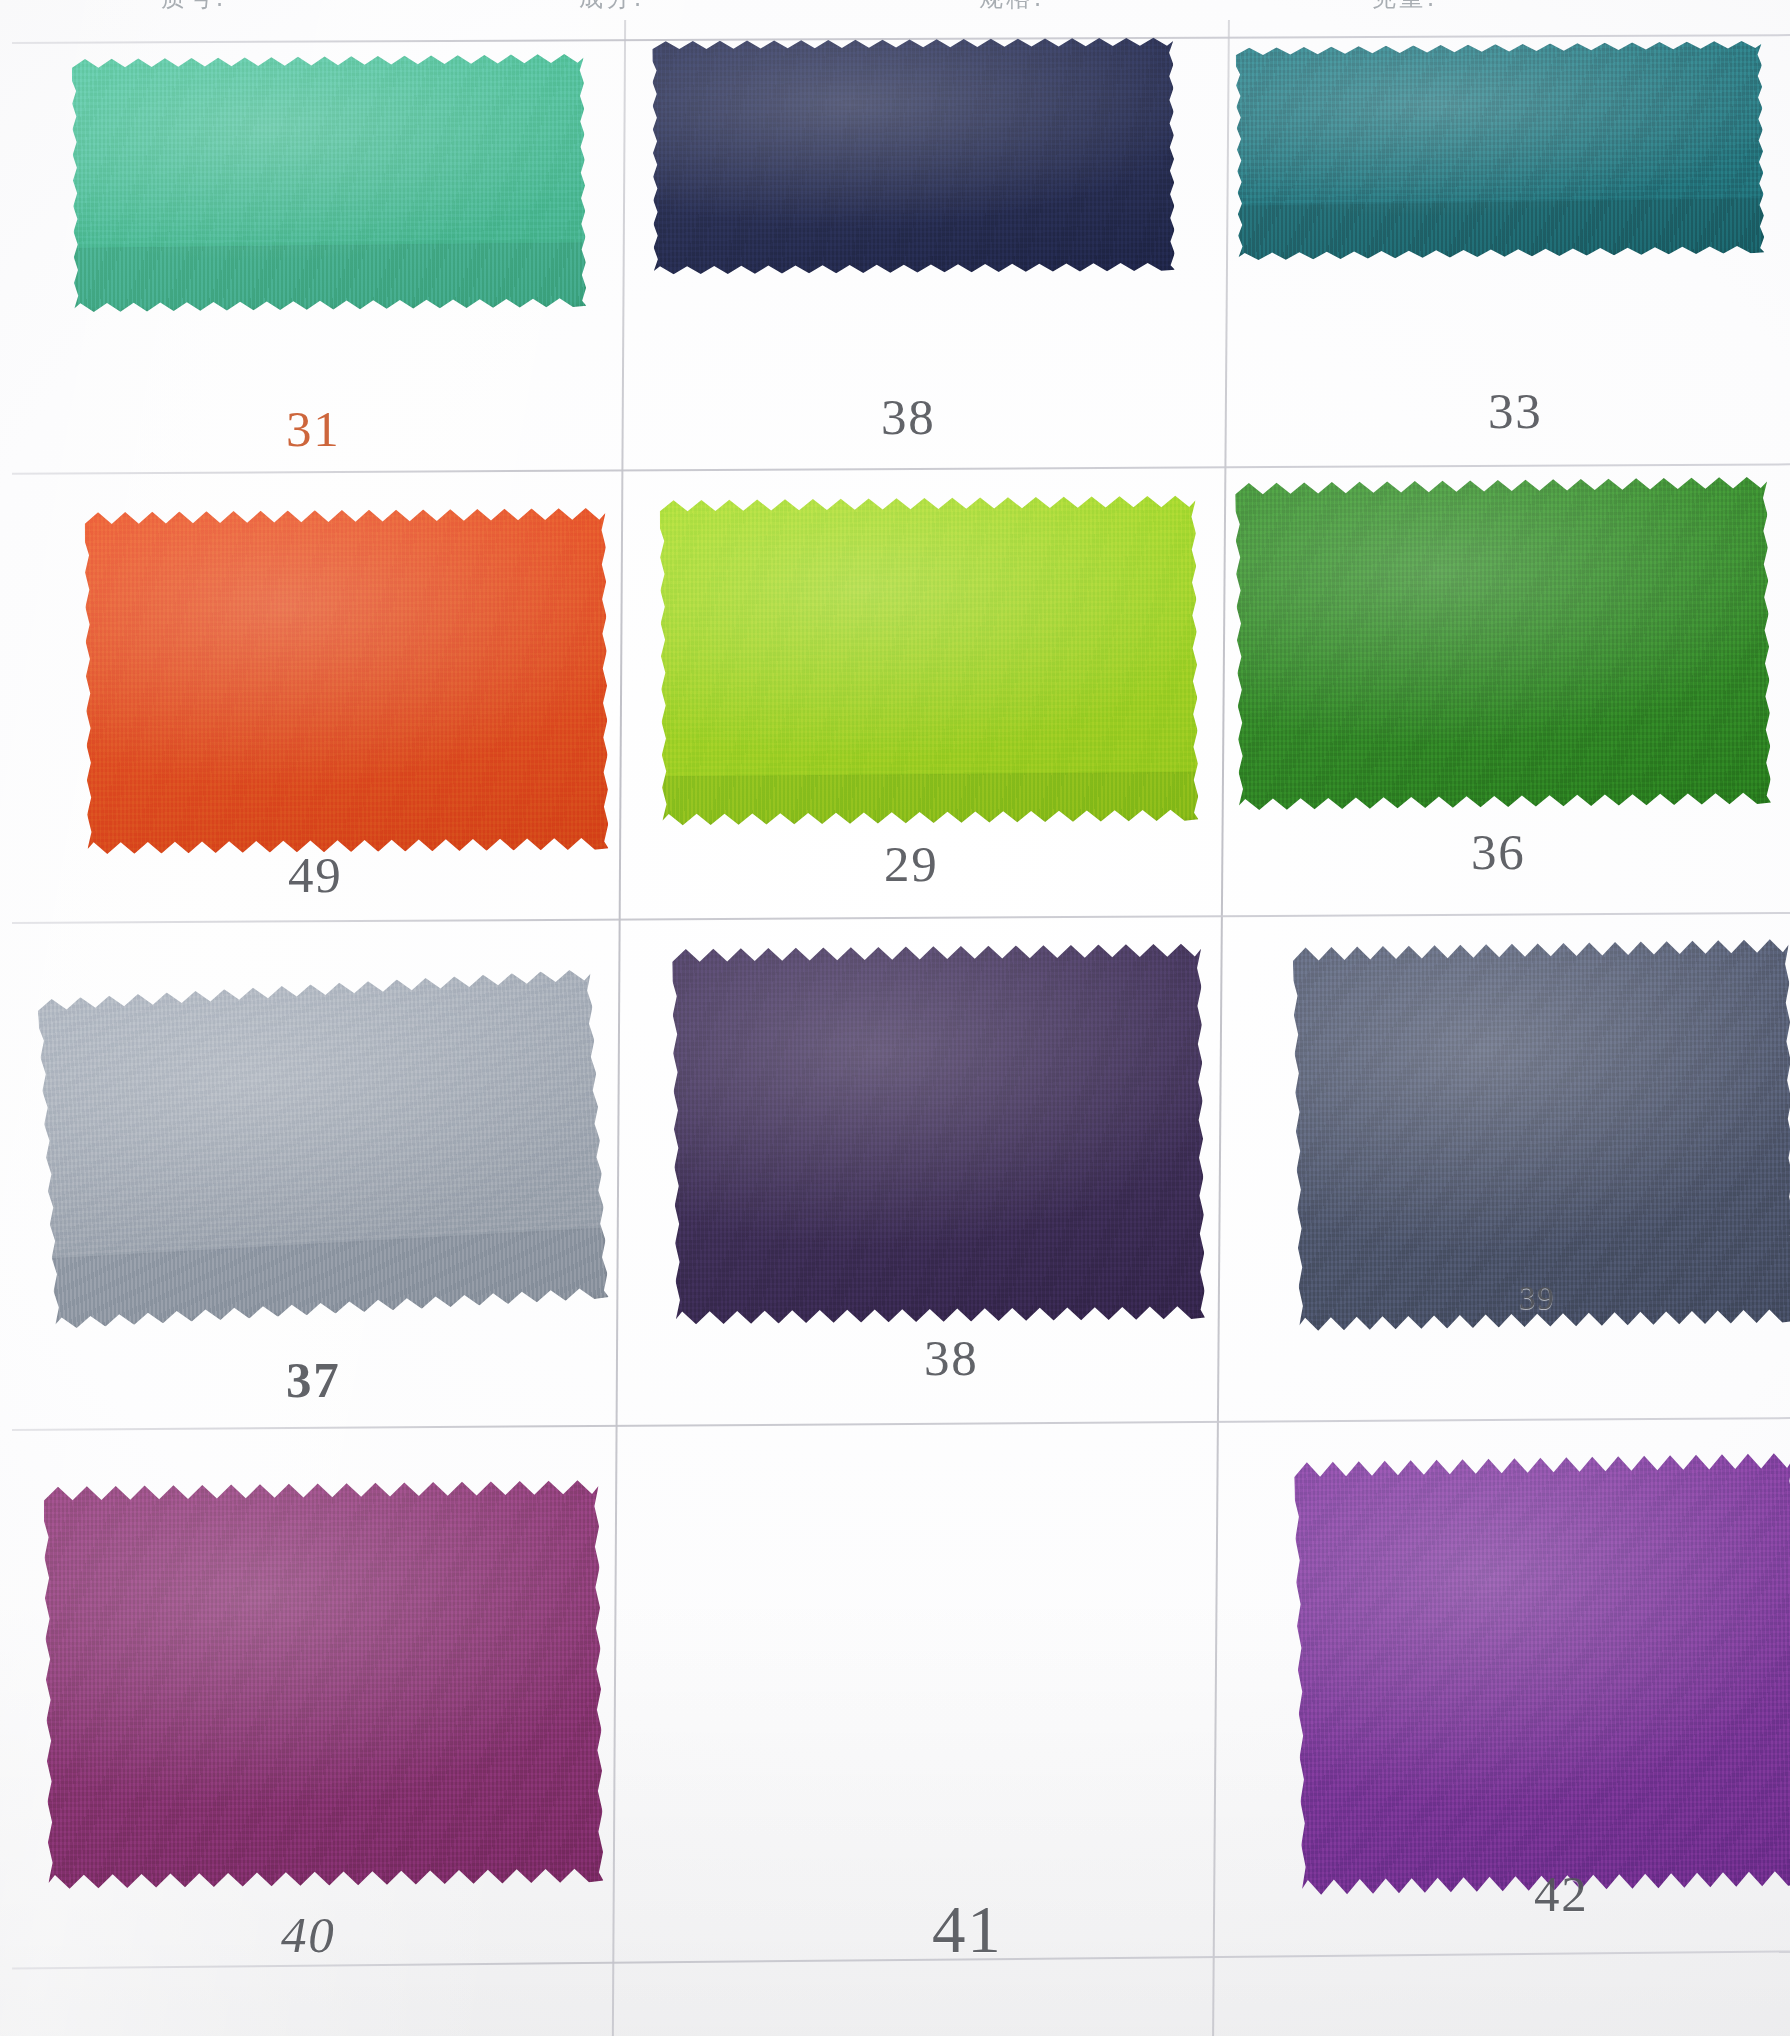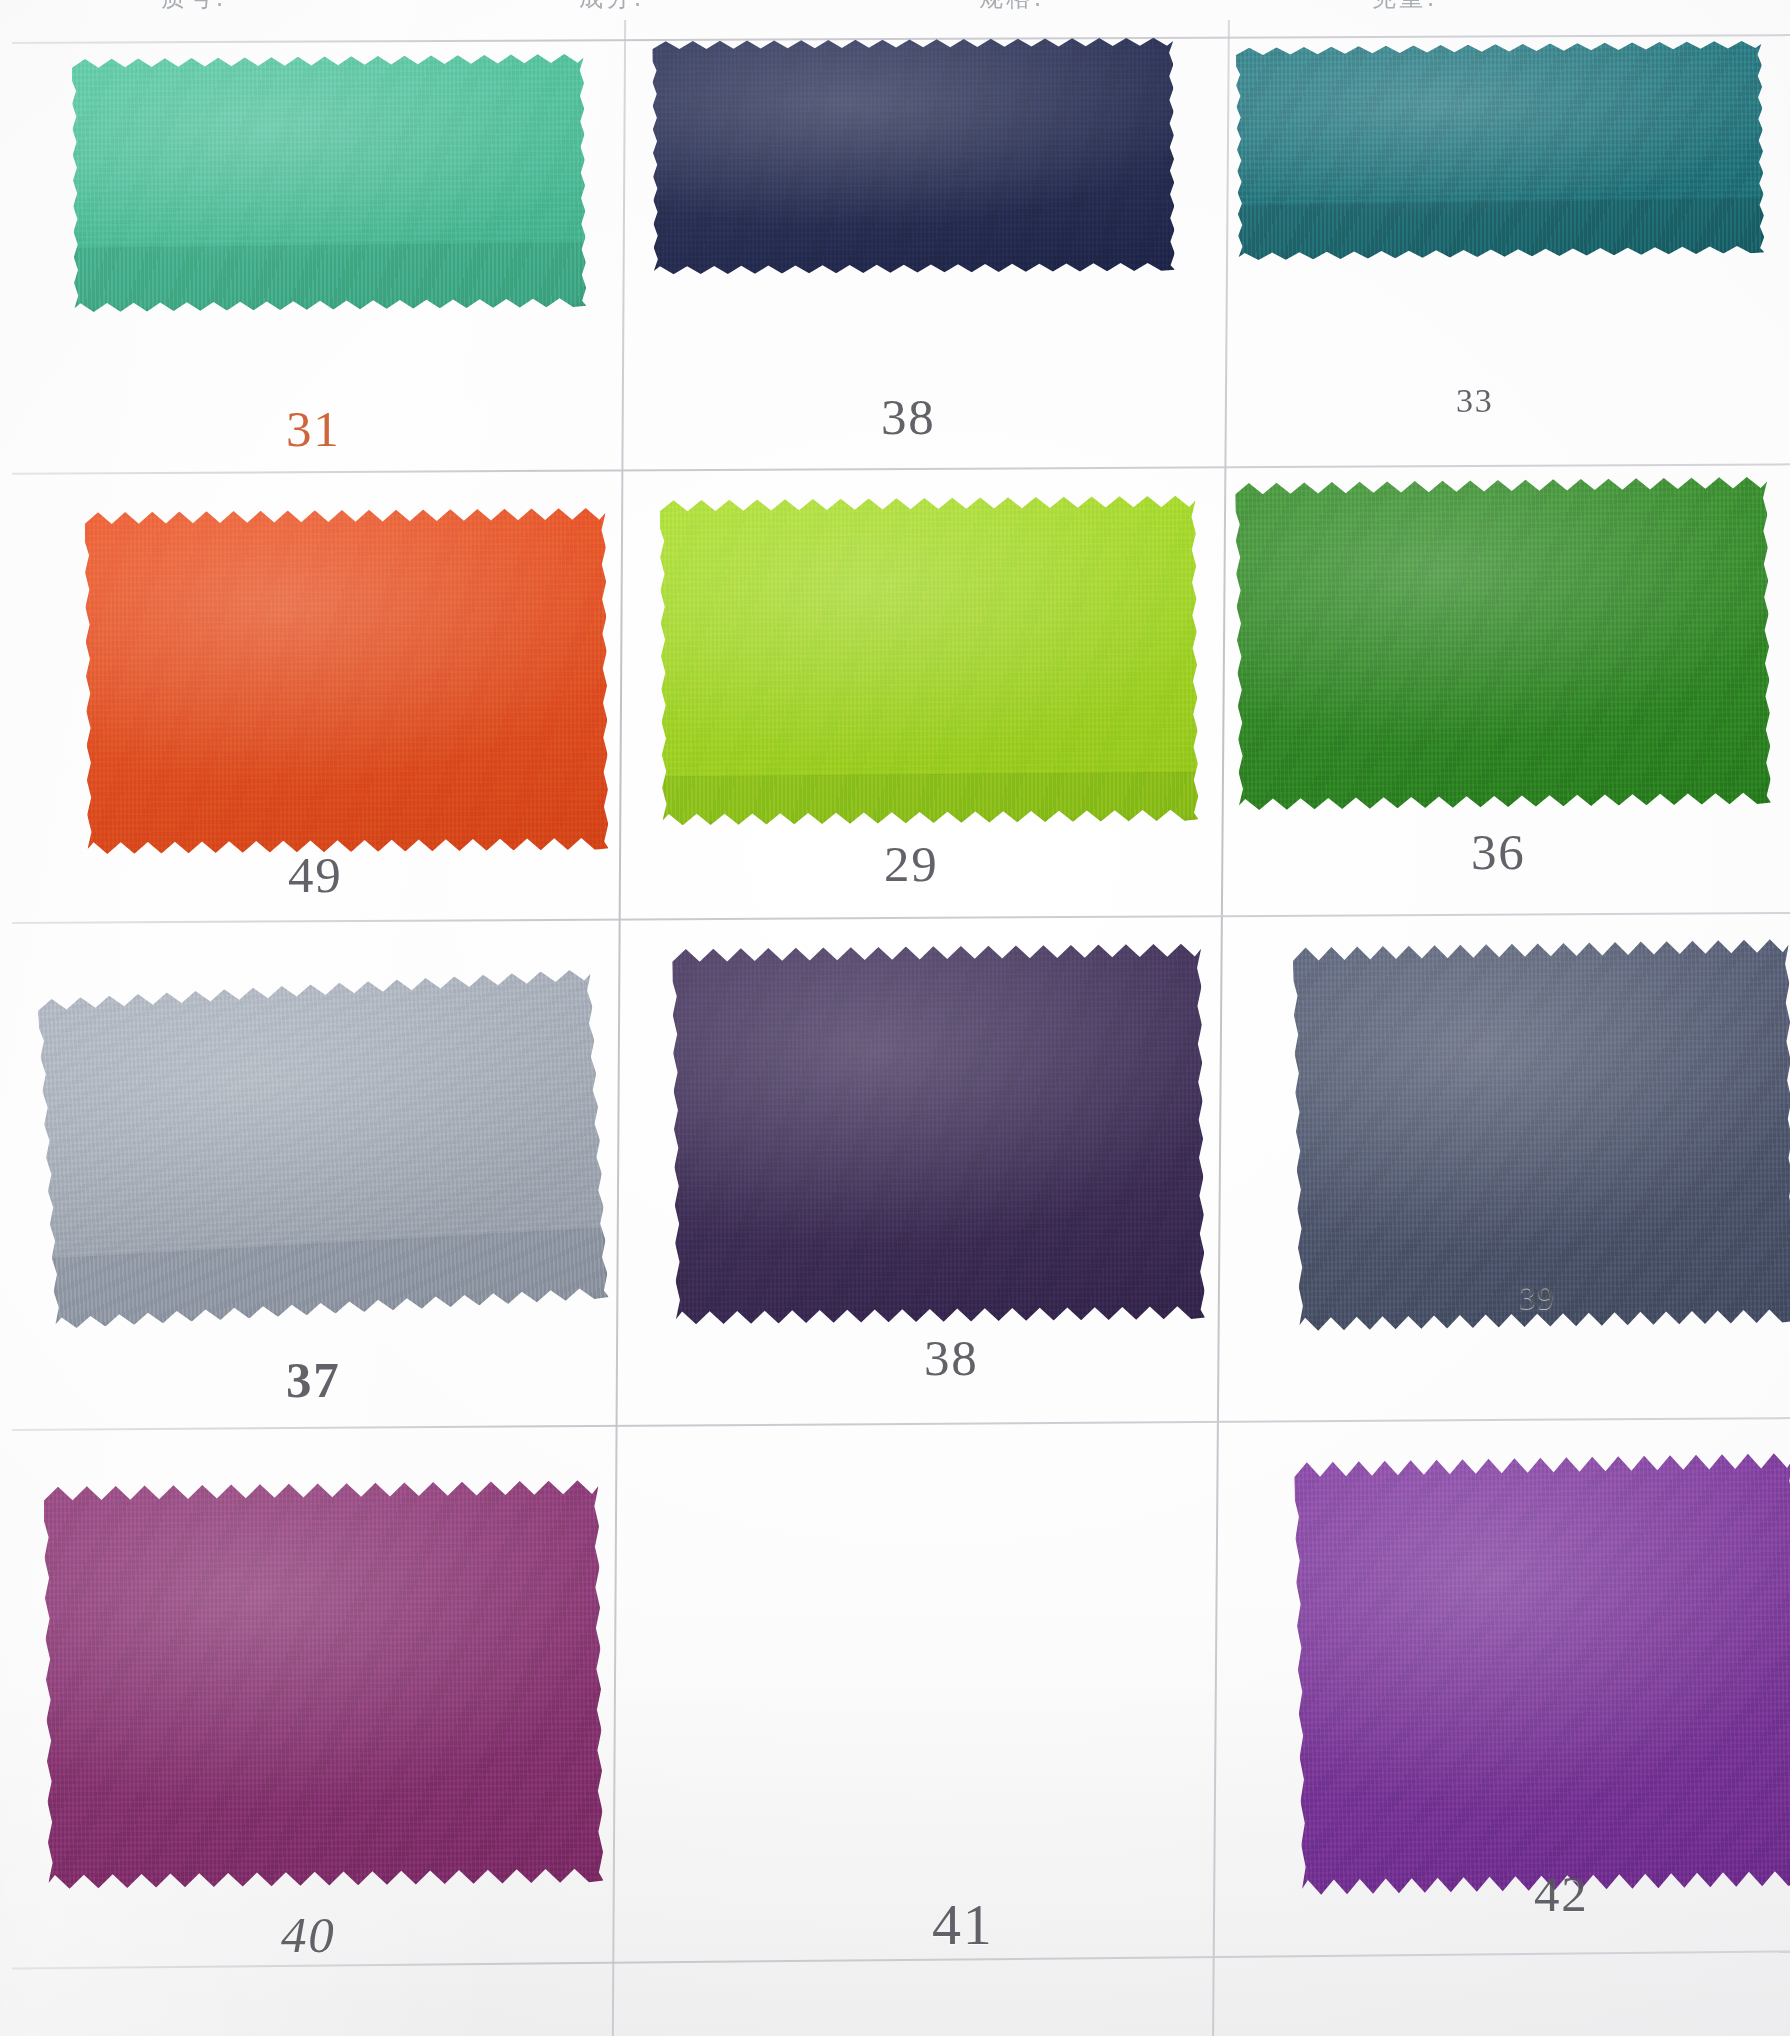--- a/index.html
+++ b/index.html
@@ -141,21 +141,21 @@
   </div>
   <div class="lbl" style="left:881px;top:388px;font-size:51px;">38</div>
 </div>
 
 <div class="cell">
   <div class="swatch-wrap" style="left:1237px;top:43px;width:526px;height:215px;transform:rotate(-.8deg);">
     <div class="swatch pinked" style="background-color: rgb(32, 119, 128);">
       <div class="flap" style="height:56px;background:#1D6B73;"></div>
     </div>
   </div>
-  <div class="lbl" style="left:1456px;top:382px;font-size:34px;">33</div>
+  <div class="lbl" style="left:1488px;top:382px;font-size:51px;">33</div>
 </div>
 
 <div class="cell">
   <div class="swatch-wrap" style="left:86px;top:508px;width:521px;height:346px;transform:rotate(-.5deg);">
     <div class="swatch pinked" style="background-color: rgb(236, 77, 27);"></div>
   </div>
   <div class="lbl" style="left:288px;top:846px;font-size:51px;">49</div>
 </div>
 
 <div class="cell">
@@ -198,21 +198,21 @@
 </div>
 
 <div class="cell">
   <div class="swatch-wrap" style="left:46px;top:1481px;width:555px;height:407px;transform:rotate(-.7deg);">
     <div class="swatch pinked" style="background-color: rgb(138, 48, 114);"></div>
   </div>
   <div class="lbl" style="left:281px;top:1906px;font-size:51px;font-style:italic;">40</div>
 </div>
 
 <div class="cell">
-  <div class="lbl" style="left:932px;top:1891px;font-size:58px;">41</div>
+  <div class="lbl" style="left:932px;top:1891px;font-size:67px;">41</div>
 </div>
 
 <div class="cell">
   <div class="swatch-wrap" style="left:1298px;top:1455px;width:499px;height:438px;transform:rotate(-1.1deg);">
     <div class="swatch pinked" style="background-color: rgb(124, 51, 157);"></div>
   </div>
   <div class="lbl" style="left:1534px;top:1865px;font-size:51px;">42</div>
 </div>
 
 

